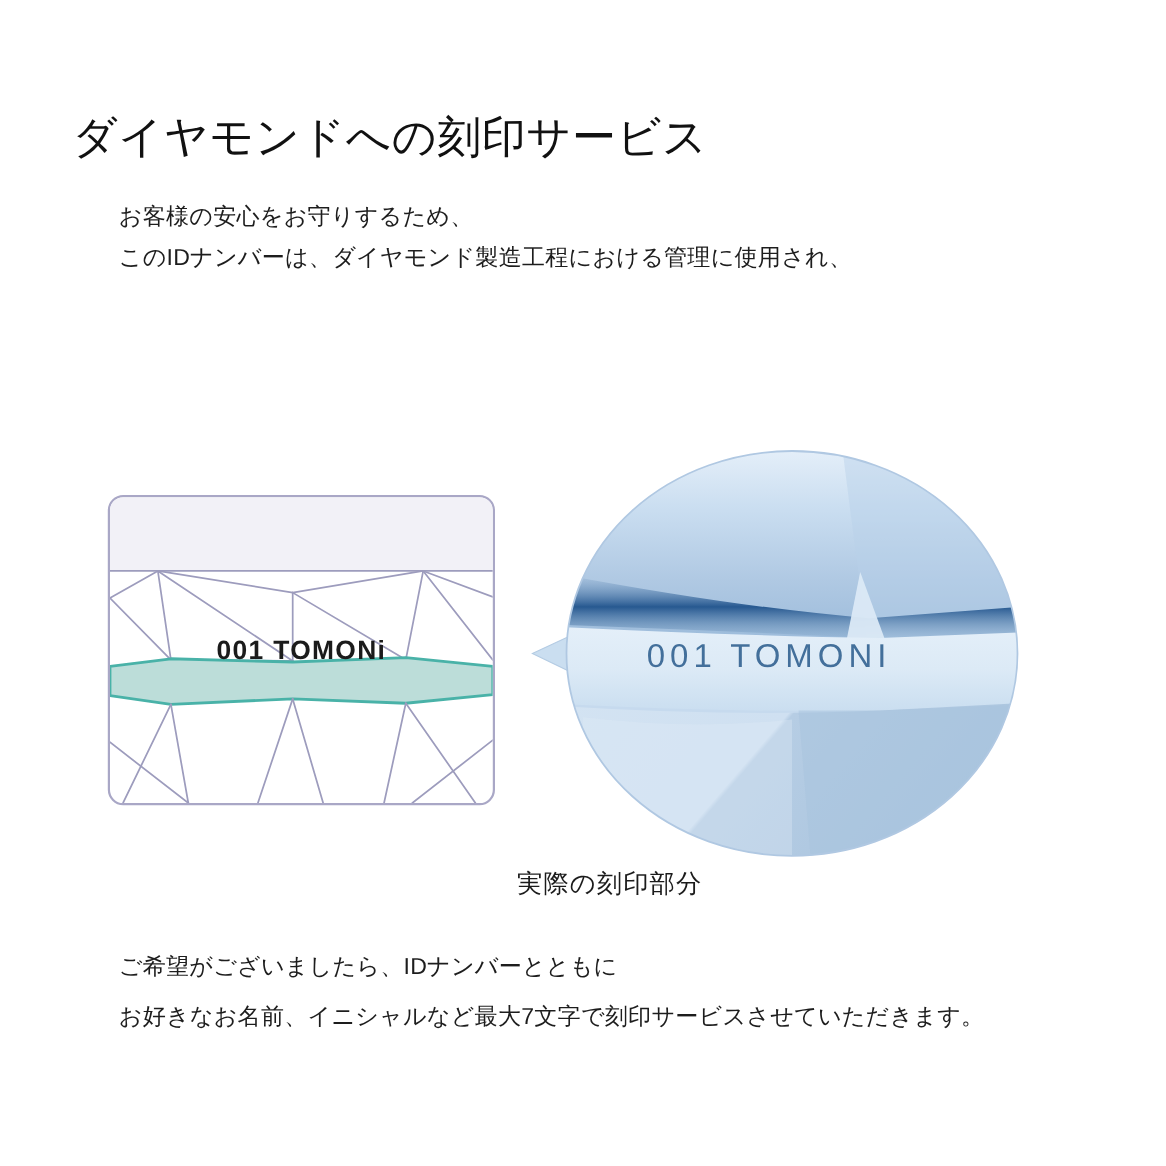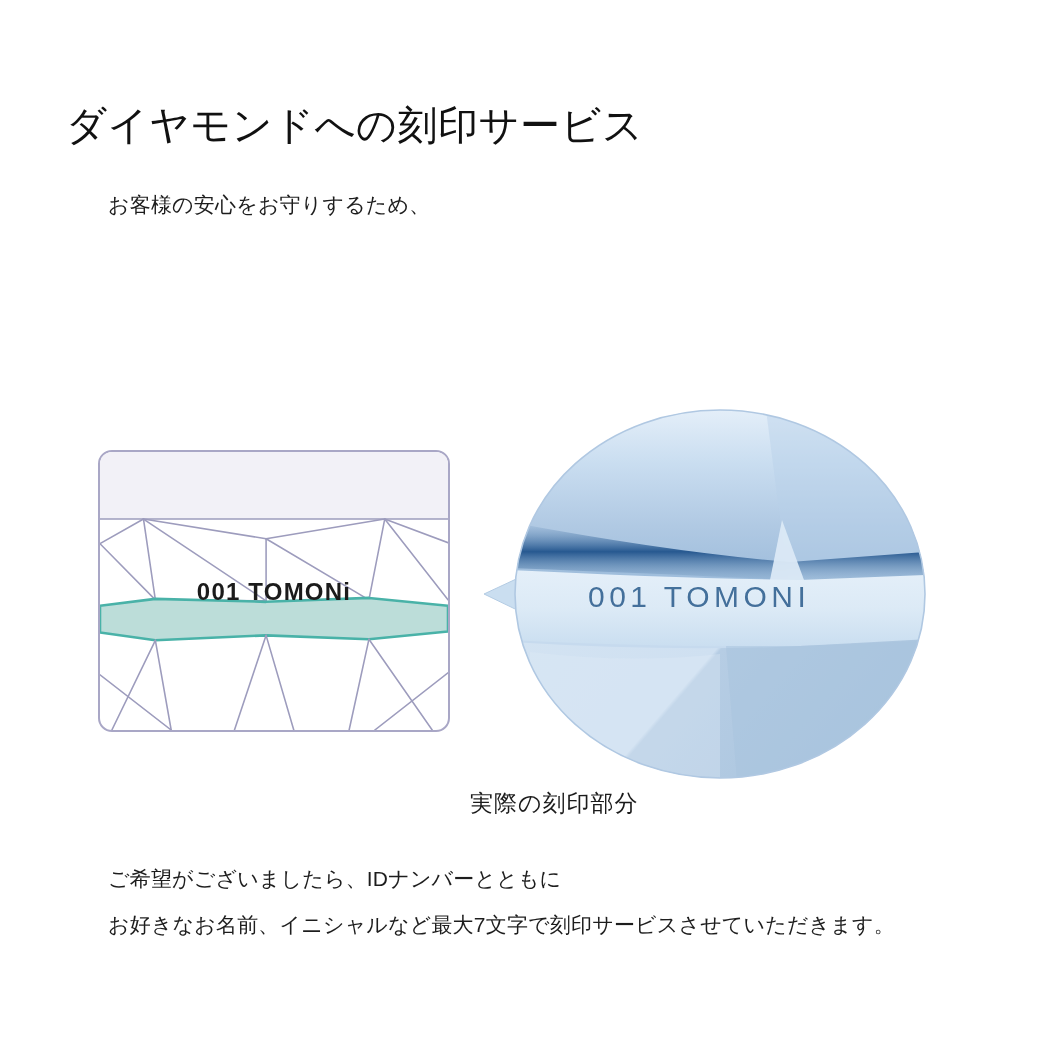--- a/index.html
+++ b/index.html
@@ -26,21 +26,21 @@
     font-weight: 400;
     letter-spacing: 0.5px;
     color: #111111;
     white-space: nowrap;
   }
 
   
   .intro-block {
     position: absolute;
     left: 108px;
-    top: 186px;
+    top: 179px;
     width: 860px;
   }
   .body-line {
     font-size: 21px;
     line-height: 37px;
     color: #1d1d1d;
     white-space: nowrap;
     letter-spacing: 0.2px;
   }
 
@@ -153,20 +153,21 @@
     line-height: 46px;
   }
 </style>
 </head>
 <body>
 
 <h1 class="page-title">ダイヤモンドへの刻印サービス</h1>
 
 <div class="intro-block">
   <div class="body-line">お客様の安心をお守りするため、</div>
+  <div class="body-line">このIDナンバーは、ダイヤモンド製造工程における管理に使用され、</div>
 </div>
 
 <div class="figure-area">
 
   <div class="diagram-card">
     <svg class="diagram-svg" viewBox="0 0 352 282" preserveAspectRatio="none">
 
       <rect x="0" y="0" width="352" height="68" fill="#f2f1f7"></rect>
       <g stroke="#9d9cbd" stroke-width="1.6" fill="none" stroke-linecap="round">
 

